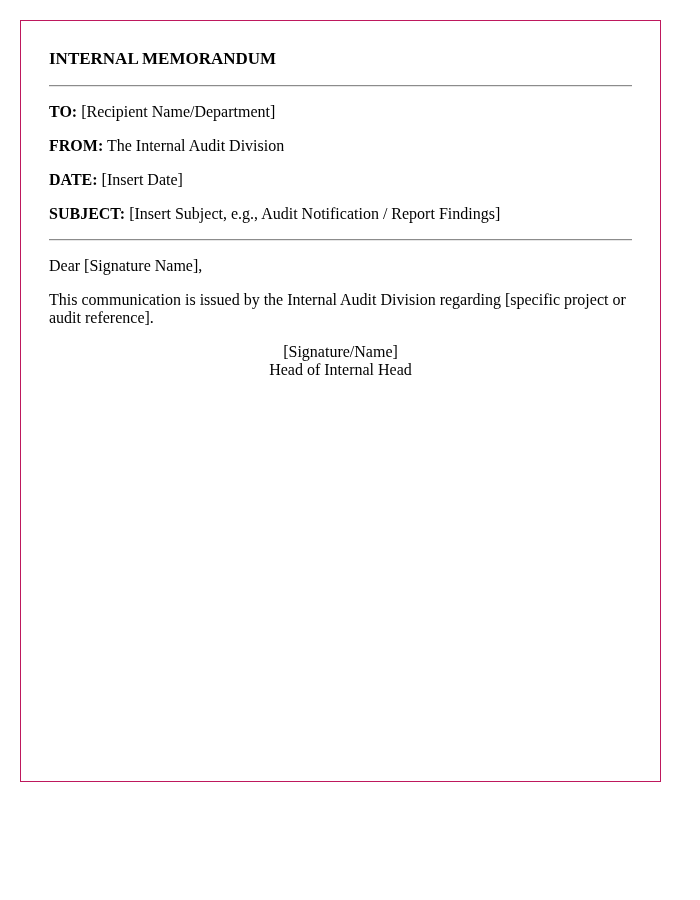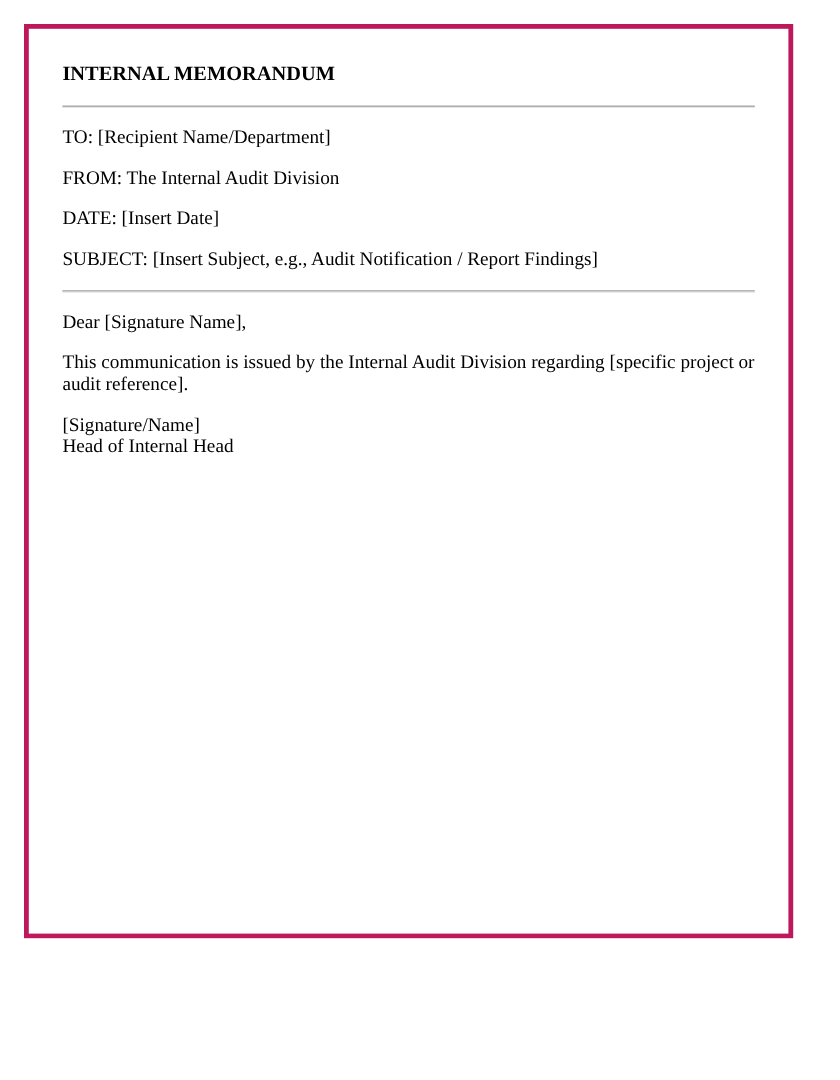--- a/index.html
+++ b/index.html
@@ -11,44 +11,45 @@
     margin: 20px;
     font-family: "Liberation Serif", "DejaVu Serif", serif;
     font-size: 16px;
     line-height: normal;
     color: #000000;
   }
   .memo {
     box-sizing: border-box;
     width: 641px;
     min-height: 762px;
-    border: 4px solid #be185d;
+    border: 1px solid #be185d;
     padding: 28px;
     background: #ffffff;
   }
   .memo-title {
     font-size: 17px;
     font-weight: bold;
     margin: 0;
   }
   hr.rule {
     border: none;
     height: 0;
     border-top: 1px solid #8c8c8c;
     border-bottom: 1px solid #e6e6e6;
     margin: 16px 0;
   }
   p {
     margin: 16px 0;
   }
   p.field strong {
-    font-weight: normal;
+    font-weight: bold;
   }
   p.signature {
     margin-bottom: 0;
+    text-align: center;
   }
 </style>
 </head>
 <body>
 
 <div class="memo">
 
   <h1 class="memo-title">INTERNAL MEMORANDUM</h1>
 
   <hr class="rule">

